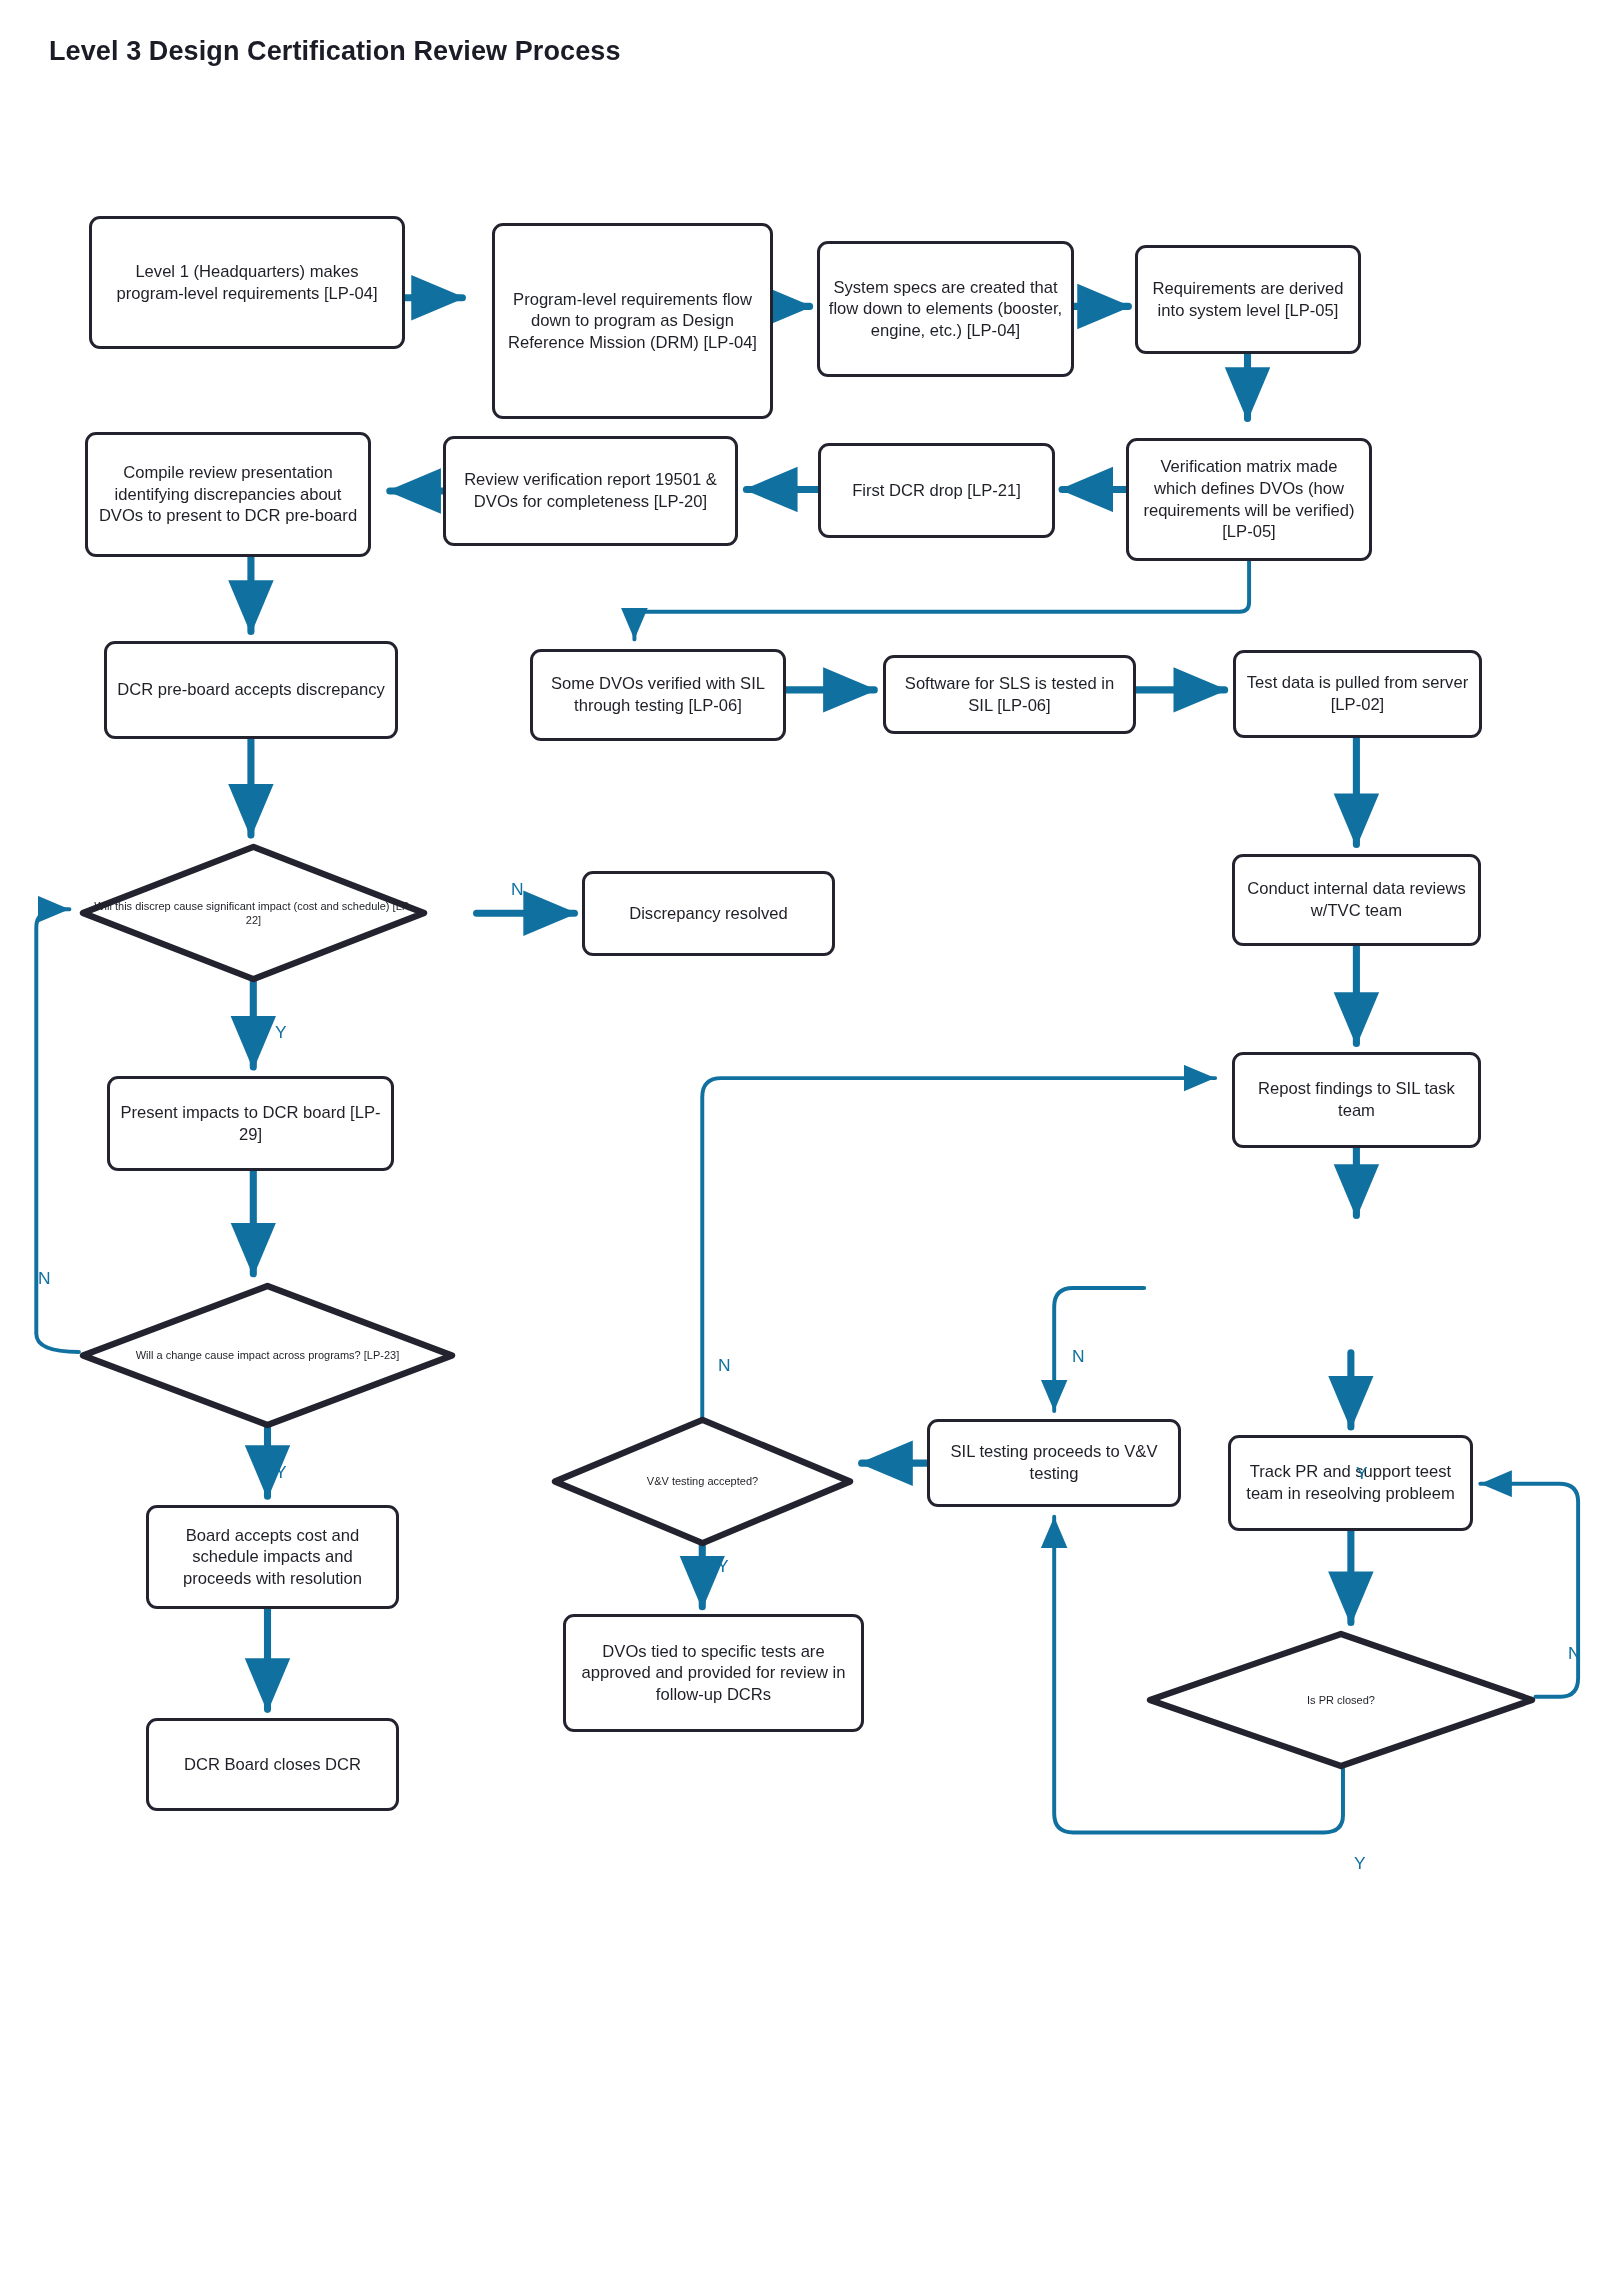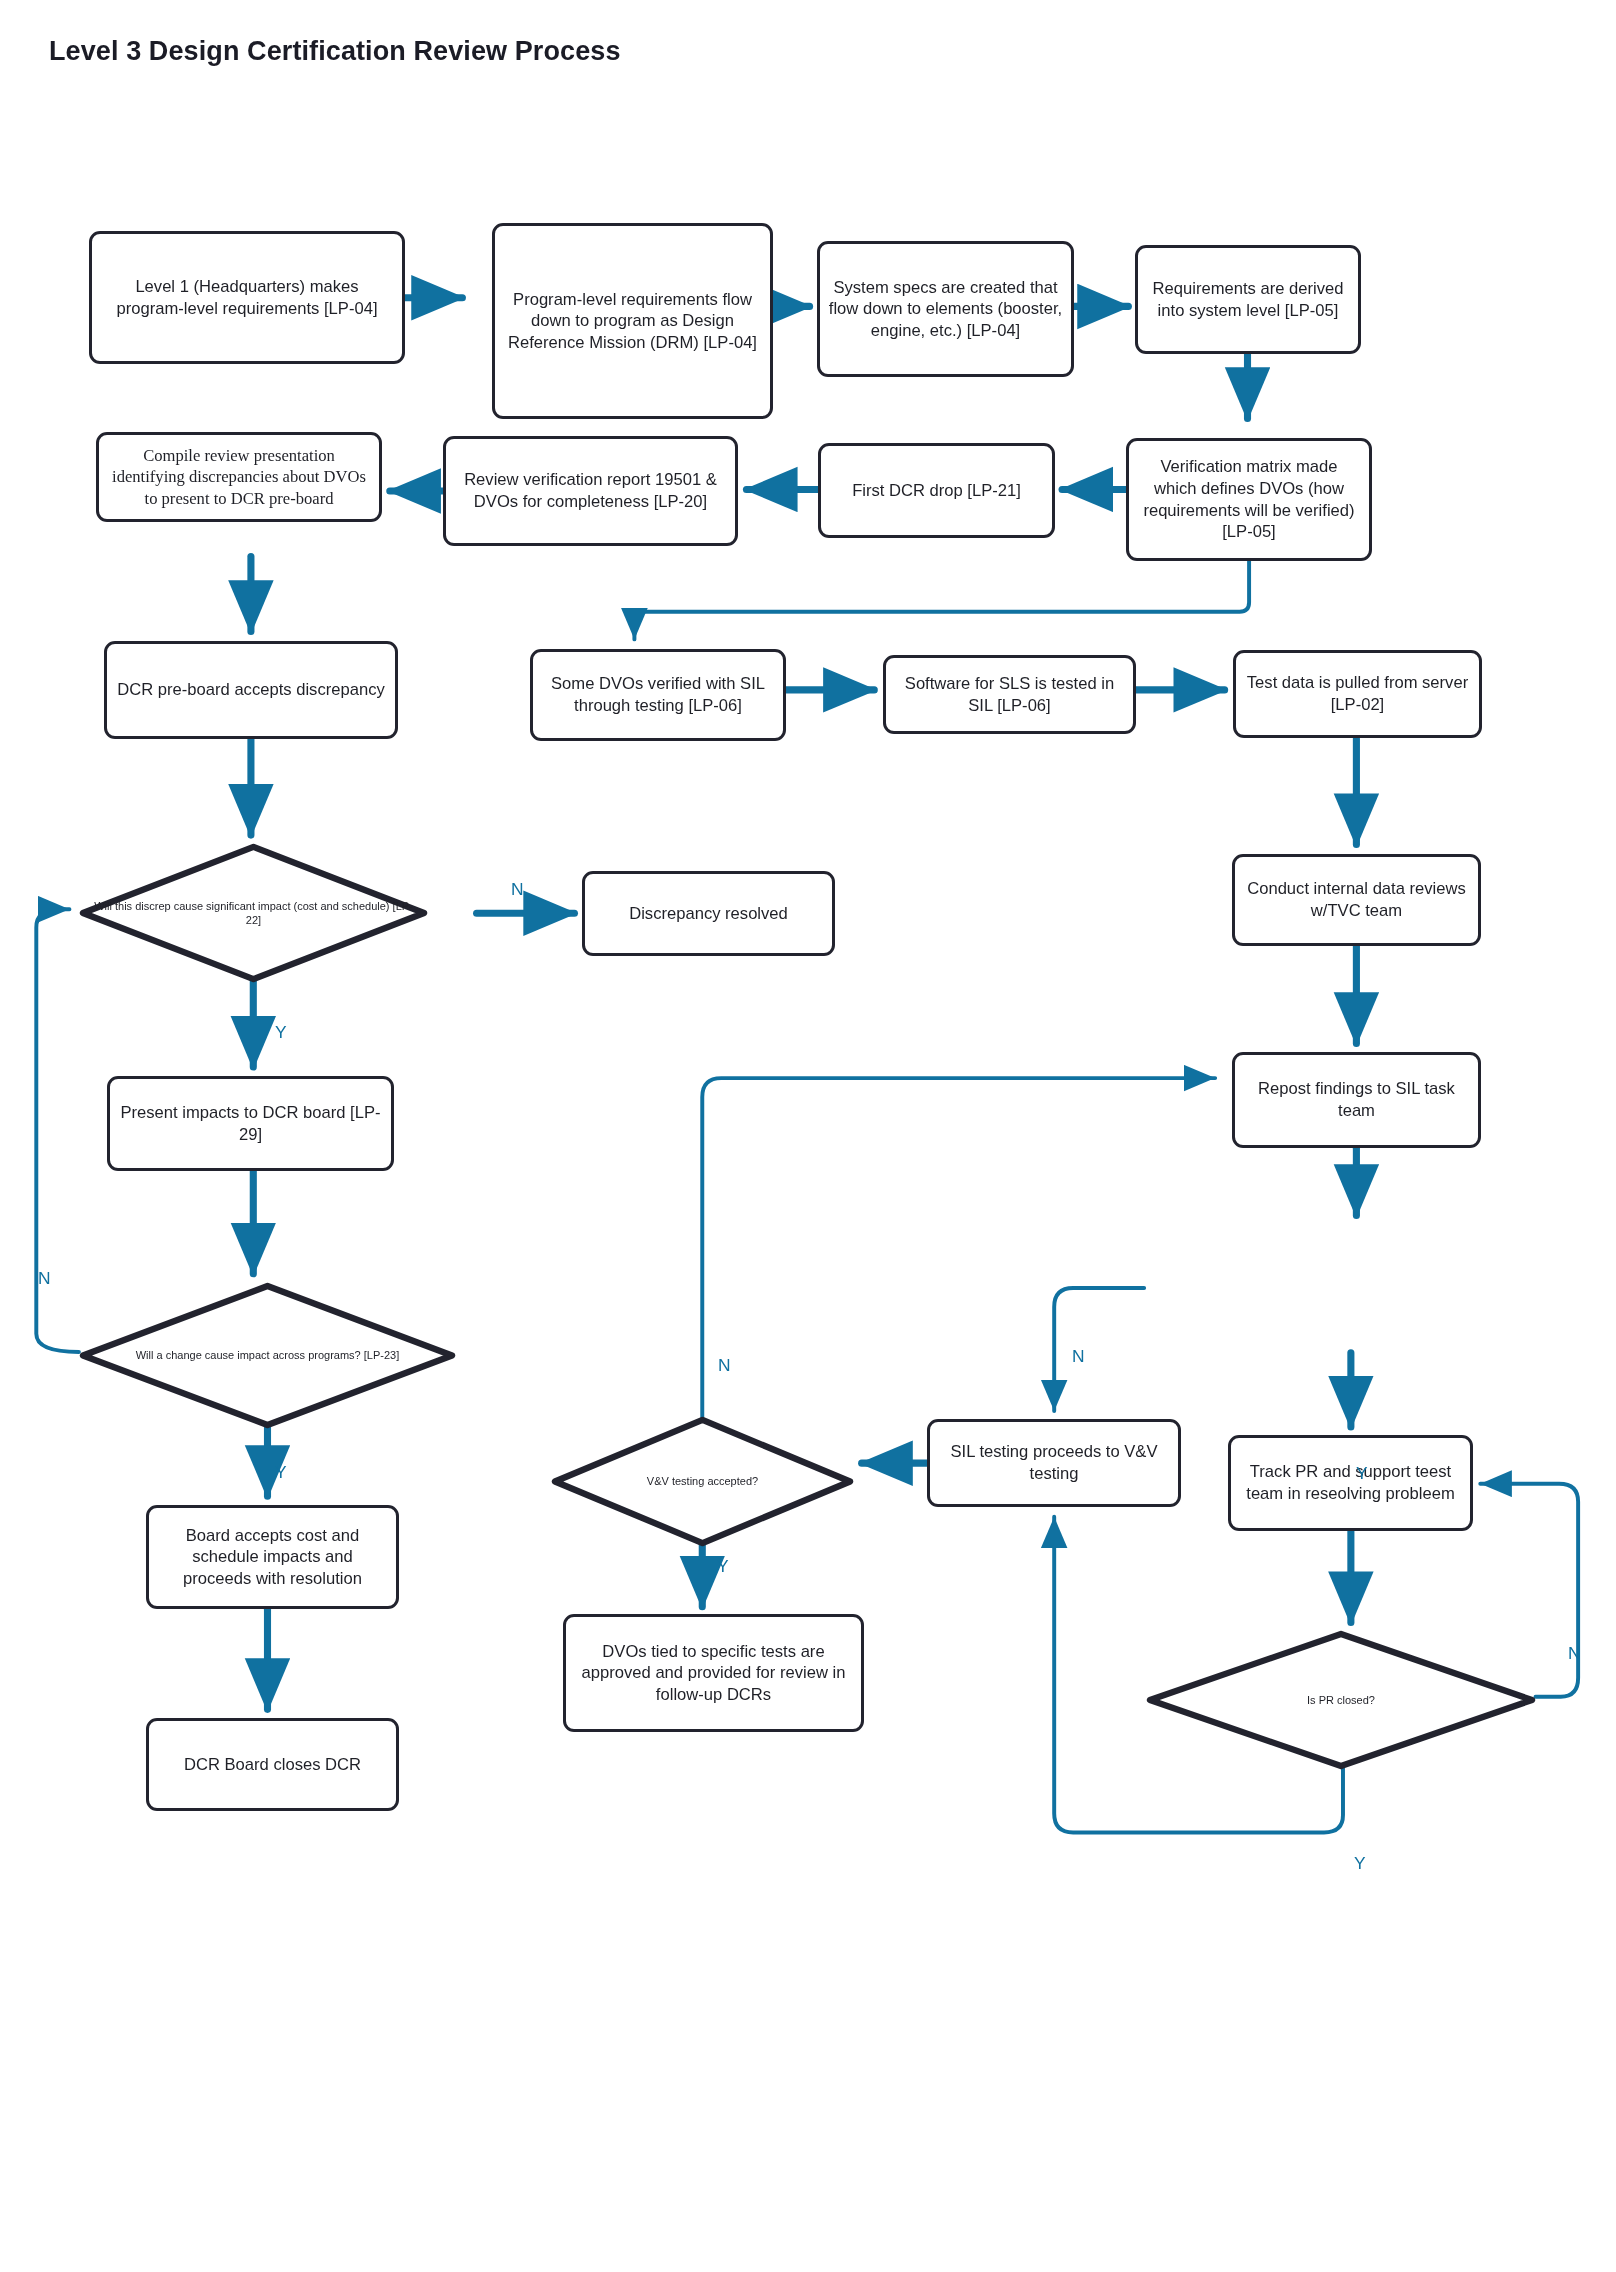--- a/index.html
+++ b/index.html
@@ -97,21 +97,21 @@
       <path d="M1712,1940 L1712,2056" stroke-width="9" marker-end="url(#ah)"></path>
 
       <path d="M1946,2150 L1978,2150 Q2000,2150 2000,2126 L2000,1903 Q2000,1880 1976,1880 L1876,1880" stroke-width="5" marker-end="url(#ahs)"></path>
 
       <path d="M1702,2234 L1702,2300 Q1702,2322 1678,2322 L1360,2322 Q1336,2322 1336,2298 L1336,1922" stroke-width="5" marker-end="url(#ahs)"></path>
 
       <path d="M339,2039 L339,2166" stroke-width="9" marker-end="url(#ah)"></path>
     </g>
   </svg>
 
-  <div class="node box" style="left:89px;top:231px;width:316px;height:133px;align-items:center;">
+  <div class="node box" style="left:89px;top:216px;width:316px;height:133px;align-items:center;">
     <span class="txt">Level 1 (Headquarters) makes program-level requirements [LP-04]</span>
   </div>
 
   <div class="node box" style="left:492px;top:223px;width:281px;height:196px;">
     <span class="txt">Program-level requirements flow down to program as Design Reference Mission (DRM) [LP-04]</span>
   </div>
 
   <div class="node box" style="left:817px;top:241px;width:257px;height:136px;">
     <span class="txt">System specs are created that flow down to elements (booster, engine, etc.) [LP-04]</span>
   </div>
@@ -125,21 +125,21 @@
   </div>
 
   <div class="node box" style="left:818px;top:443px;width:237px;height:95px;">
     <span class="txt">First DCR drop [LP-21]</span>
   </div>
 
   <div class="node box" style="left:443px;top:436px;width:295px;height:110px;">
     <span class="txt">Review verification report 19501 &amp; DVOs for completeness [LP-20]</span>
   </div>
 
-  <div class="node box" style="left:96px;top:432px;width:286px;height:90px;font-family:Liberation Serif, serif;">
+  <div class="node box" style="left:85px;top:432px;width:286px;height:125px;">
     <span class="txt">Compile review presentation identifying discrepancies about DVOs to present to DCR pre-board</span>
   </div>
 
   <div class="node box" style="left:104px;top:641px;width:294px;height:98px;">
     <span class="txt">DCR pre-board accepts discrepancy</span>
   </div>
 
   <div class="node box" style="left:530px;top:649px;width:256px;height:92px;">
     <span class="txt">Some DVOs verified with SIL through testing [LP-06]</span>
   </div>

